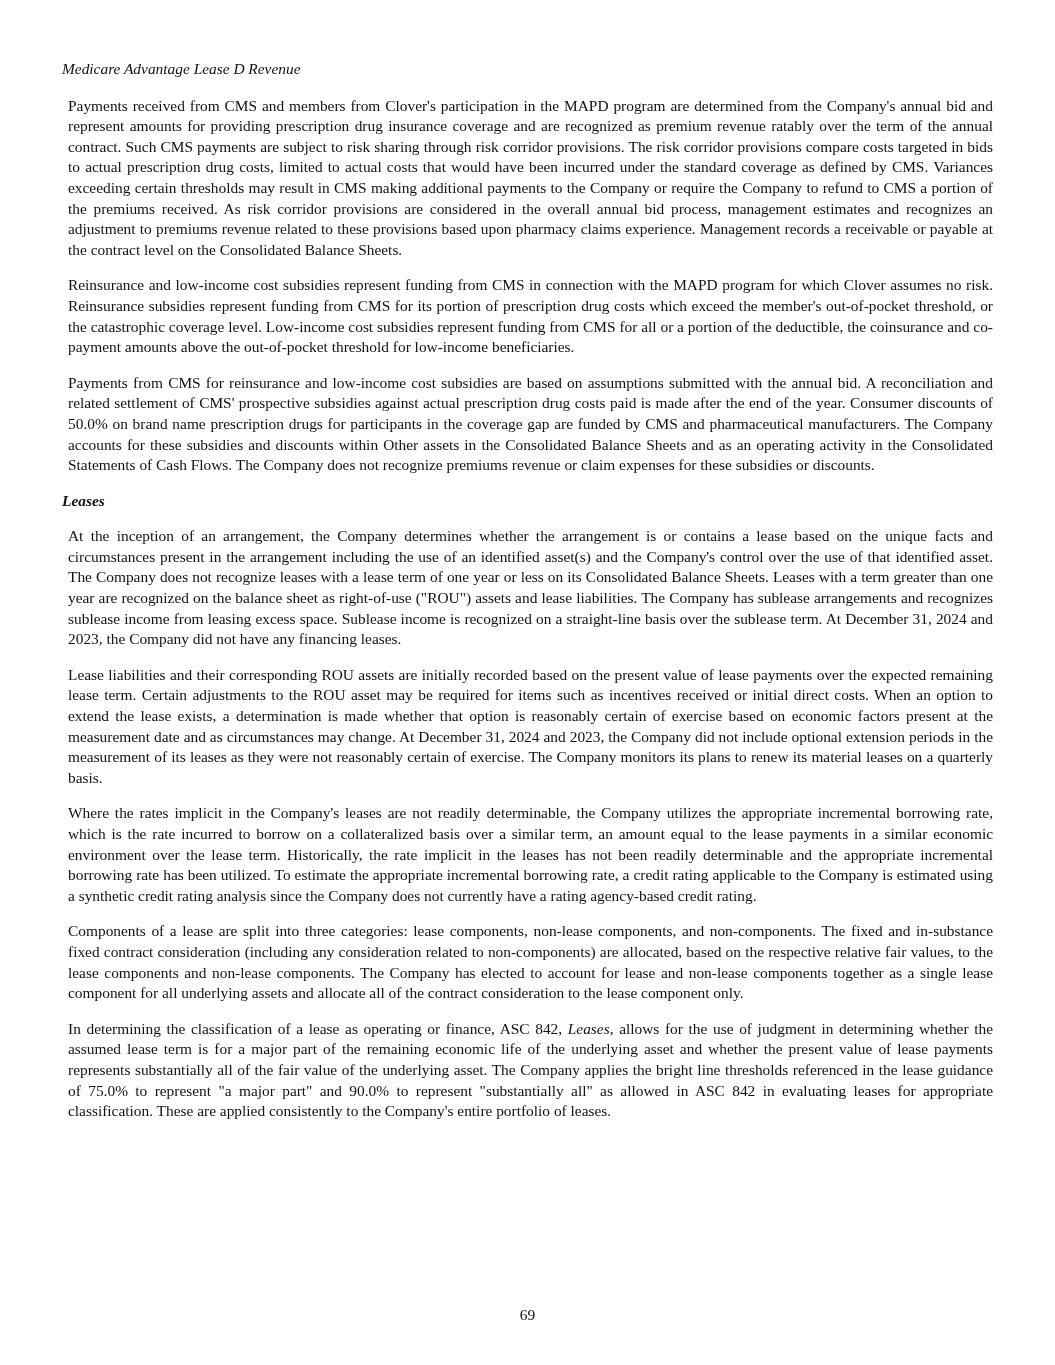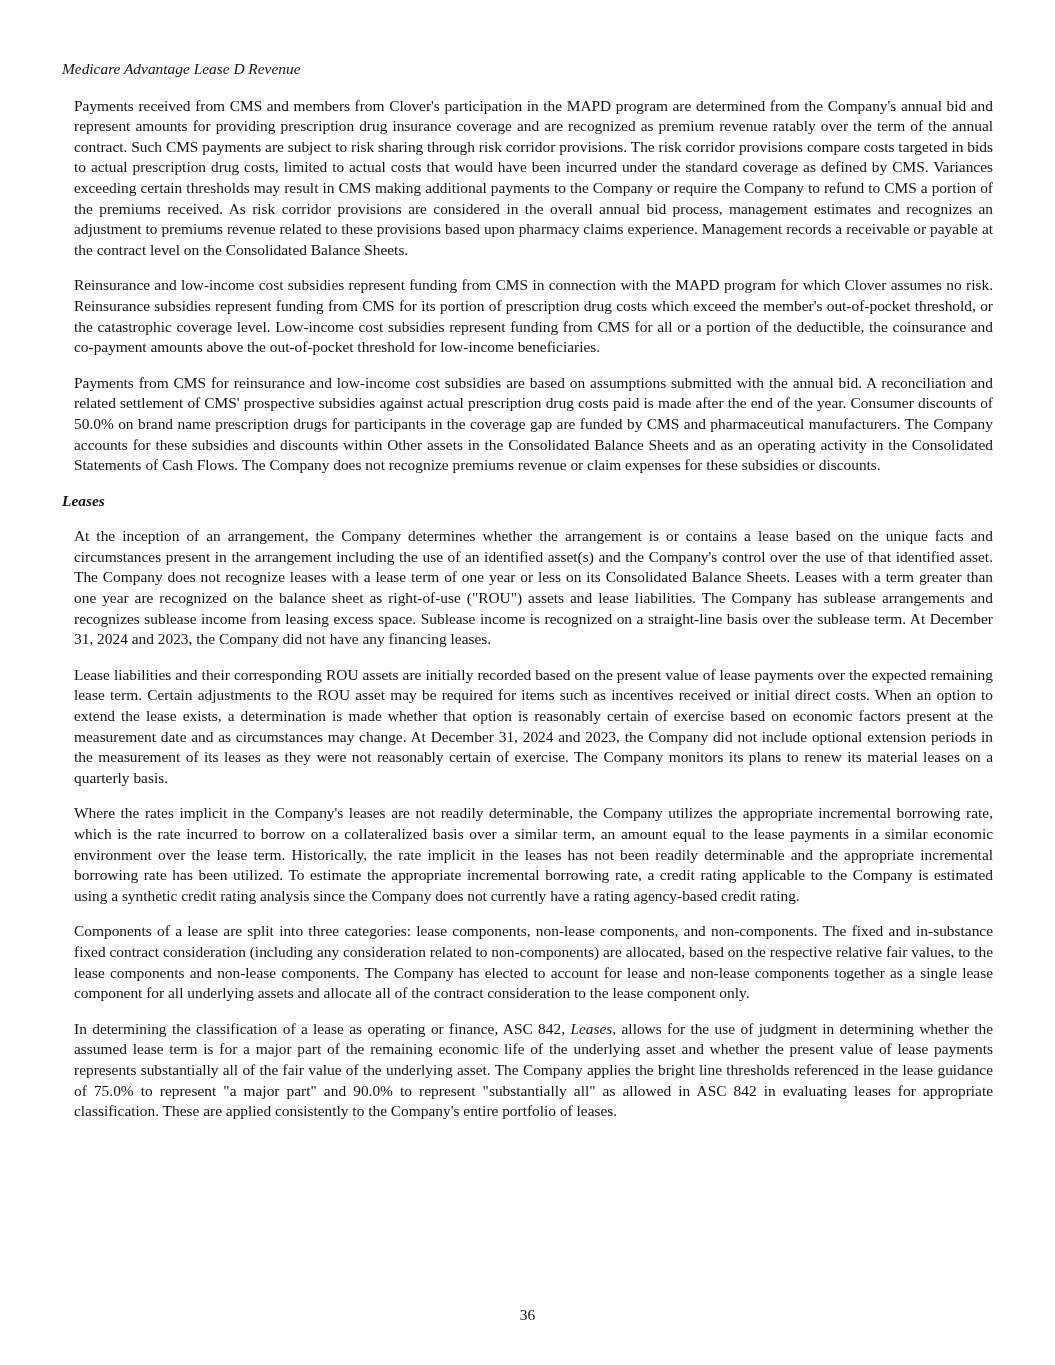--- a/index.html
+++ b/index.html
@@ -8,21 +8,21 @@
     height: 1365px;
     position: relative;
     font-family: "Liberation Serif", "DejaVu Serif", serif;
     color: #111111;
     font-size: 15.4px;
     line-height: 20.6px;
   }
   .page { position: absolute; left: 62px; top: 59px; width: 931px; }
   .heading-italic { font-style: italic; margin: 0 0 16px 0; }
   .heading-bold-italic { font-style: italic; font-weight: bold; margin: 0 0 15px 0; }
-  p.para { margin: 0 0 15px 12px; text-align: justify; }
+  p.para { margin: 0 0 15px 6px; text-align: justify; }
   .page-number {
     position: absolute; left: 0; width: 1055px; top: 1305px;
     text-align: center; font-size: 15.4px;
   }
 </style>
 </head>
 <body>
 
 <div class="page">
   <div class="heading-italic">Medicare Advantage Lease D Revenue</div>
@@ -31,13 +31,13 @@
   <p class="para">Payments from CMS for reinsurance and low-income cost subsidies are based on assumptions submitted with the annual bid. A reconciliation and related settlement of CMS' prospective subsidies against actual prescription drug costs paid is made after the end of the year. Consumer discounts of 50.0% on brand name prescription drugs for participants in the coverage gap are funded by CMS and pharmaceutical manufacturers. The Company accounts for these subsidies and discounts within Other assets in the Consolidated Balance Sheets and as an operating activity in the Consolidated Statements of Cash Flows. The Company does not recognize premiums revenue or claim expenses for these subsidies or discounts.</p>
 
   <div class="heading-bold-italic">Leases</div>
   <p class="para">At the inception of an arrangement, the Company determines whether the arrangement is or contains a lease based on the unique facts and circumstances present in the arrangement including the use of an identified asset(s) and the Company's control over the use of that identified asset. The Company does not recognize leases with a lease term of one year or less on its Consolidated Balance Sheets. Leases with a term greater than one year are recognized on the balance sheet as right-of-use ("ROU") assets and lease liabilities. The Company has sublease arrangements and recognizes sublease income from leasing excess space. Sublease income is recognized on a straight-line basis over the sublease term. At December 31, 2024 and 2023, the Company did not have any financing leases.</p>
   <p class="para">Lease liabilities and their corresponding ROU assets are initially recorded based on the present value of lease payments over the expected remaining lease term. Certain adjustments to the ROU asset may be required for items such as incentives received or initial direct costs. When an option to extend the lease exists, a determination is made whether that option is reasonably certain of exercise based on economic factors present at the measurement date and as circumstances may change. At December 31, 2024 and 2023, the Company did not include optional extension periods in the measurement of its leases as they were not reasonably certain of exercise. The Company monitors its plans to renew its material leases on a quarterly basis.</p>
   <p class="para">Where the rates implicit in the Company's leases are not readily determinable, the Company utilizes the appropriate incremental borrowing rate, which is the rate incurred to borrow on a collateralized basis over a similar term, an amount equal to the lease payments in a similar economic environment over the lease term. Historically, the rate implicit in the leases has not been readily determinable and the appropriate incremental borrowing rate has been utilized. To estimate the appropriate incremental borrowing rate, a credit rating applicable to the Company is estimated using a synthetic credit rating analysis since the Company does not currently have a rating agency-based credit rating.</p>
   <p class="para">Components of a lease are split into three categories: lease components, non-lease components, and non-components. The fixed and in-substance fixed contract consideration (including any consideration related to non-components) are allocated, based on the respective relative fair values, to the lease components and non-lease components. The Company has elected to account for lease and non-lease components together as a single lease component for all underlying assets and allocate all of the contract consideration to the lease component only.</p>
   <p class="para"><span>In determining the classification of a lease as operating or finance, ASC 842, </span><em>Leases</em><span>, allows for the use of judgment in determining whether the assumed lease term is for a major part of the remaining economic life of the underlying asset and whether the present value of lease payments represents substantially all of the fair value of the underlying asset. The Company applies the bright line thresholds referenced in the lease guidance of 75.0% to represent "a major part" and 90.0% to represent "substantially all" as allowed in ASC 842 in evaluating leases for appropriate classification. These are applied consistently to the Company's entire portfolio of leases.</span></p>
 </div>
 
-<div class="page-number">36</div>
+<div class="page-number">69</div>
 
 </body></html>

